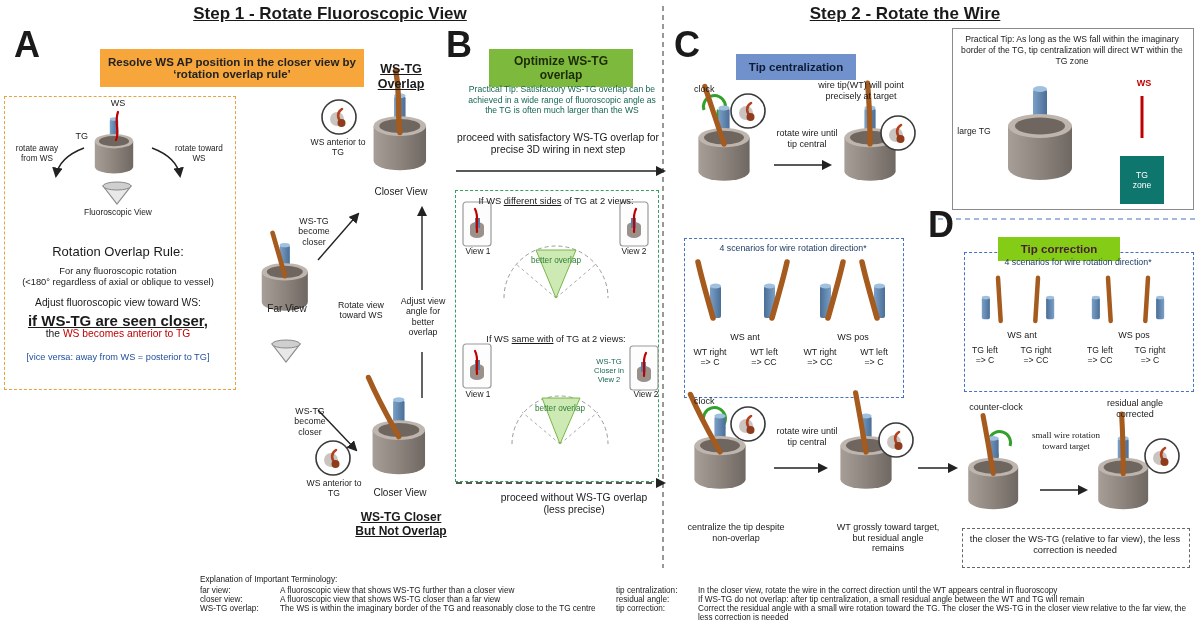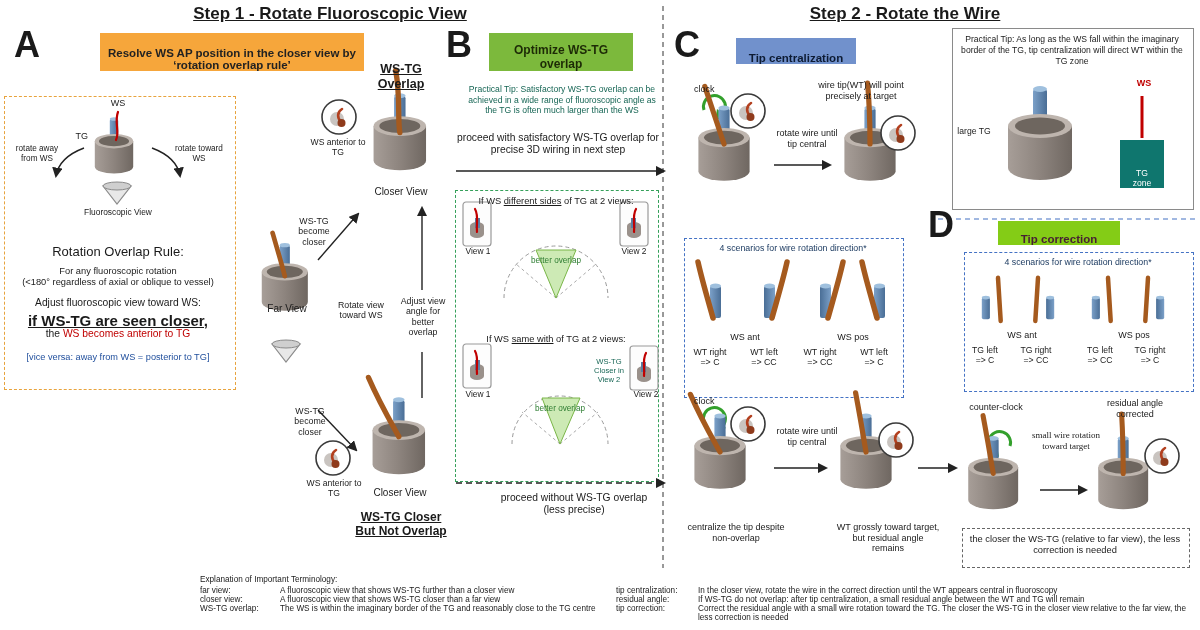--- a/index.html
+++ b/index.html
@@ -8,21 +8,21 @@
   .abs{position:absolute;}
   .t{line-height:1.18;}
   .ctr{text-align:center;}
   .b{font-weight:700;}
   .u{text-decoration:underline;}
   .teal{color:#176655;}
   .navy{color:#17365D;}
   .red{color:#C00000;}
   .blue{color:#1F4E9C;}
   .green{color:#2E7D32;}
-  .banner{display:flex;align-items:flex-end;justify-content:center;text-align:center;font-weight:700;}
+  .banner{display:flex;align-items:center;justify-content:center;text-align:center;font-weight:700;margin-top:16px;}
   .letter{font-size:36px;font-weight:800;}
   .blk{display:block;}
   svg.overlay{position:absolute;left:0;top:0;pointer-events:none;}
   .wire{stroke:#A55A1E;stroke-width:6.5;fill:none;stroke-linecap:round;}
   .wsred{stroke:#C00000;stroke-width:2.2;fill:none;stroke-linecap:round;}
   .arr{stroke:#222;stroke-width:1.4;fill:none;}
 </style>
 </head>
 <body>
 

